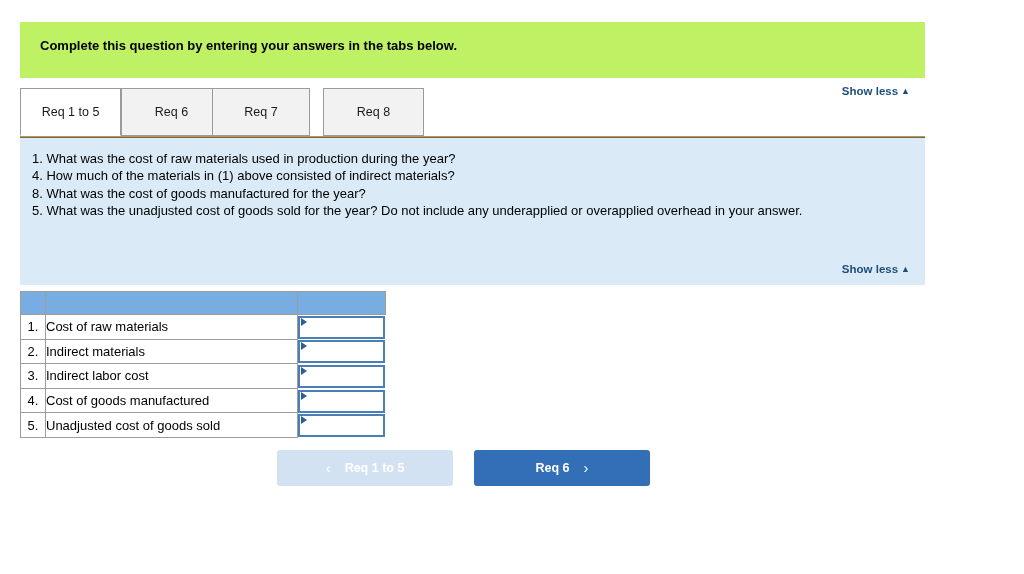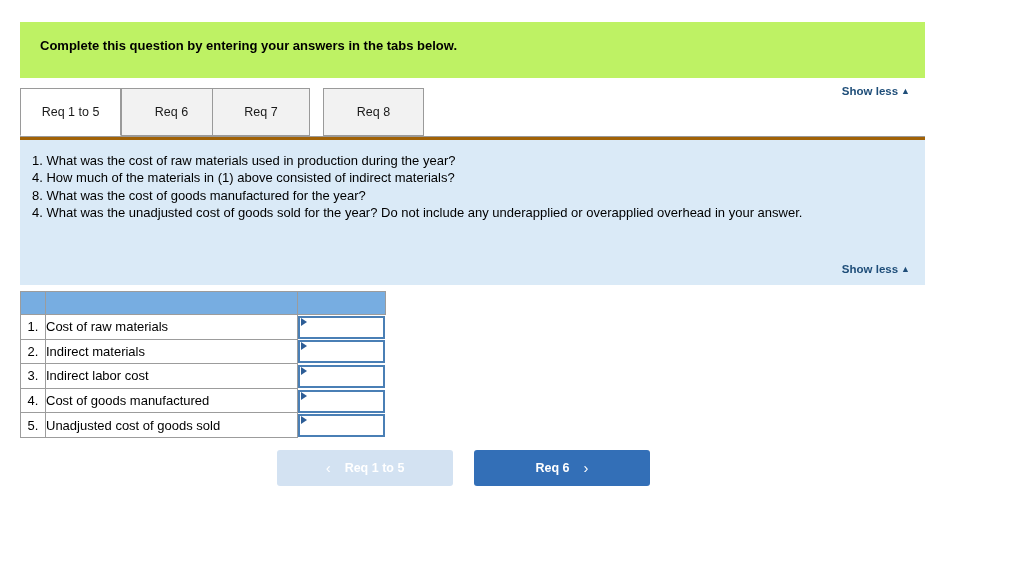--- a/index.html
+++ b/index.html
@@ -96,21 +96,21 @@
 
   
   .question-panel {
     position: absolute;
     left: 20px;
     top: 137px;
     width: 905px;
     height: 148px;
     background: #daeaf7;
     box-sizing: border-box;
-    border-top: 3px solid #a16207;
+    border-top: 1px solid #a16207;
   }
   .question-list {
     position: absolute;
     left: 12px;
     top: 12px;
     width: 885px;
   }
   .question-item {
     font-size: 13px;
     line-height: 17.3px;
@@ -242,21 +242,21 @@
   <div class="tab" style="left:303px;width:101px;">
     <span>Req 8</span>
   </div>
 </div>
 
 <div class="question-panel">
   <div class="question-list">
     <div class="question-item">1. What was the cost of raw materials used in production during the year?</div>
     <div class="question-item">4. How much of the materials in (1) above consisted of indirect materials?</div>
     <div class="question-item">8. What was the cost of goods manufactured for the year?</div>
-    <div class="question-item">4. What was the unadjusted cost of goods sold for the year? Do not include any underapplied or overapplied overhead in your answer.</div>
+    <div class="question-item">5. What was the unadjusted cost of goods sold for the year? Do not include any underapplied or overapplied overhead in your answer.</div>
   </div>
   <div class="showless-link question-showless">
     <span>Show less</span><span class="caret">▲</span>
   </div>
 </div>
 
 <table class="answer-table">
   <tbody>
       <tr class="header-row">
     <td class="col-num"></td>

